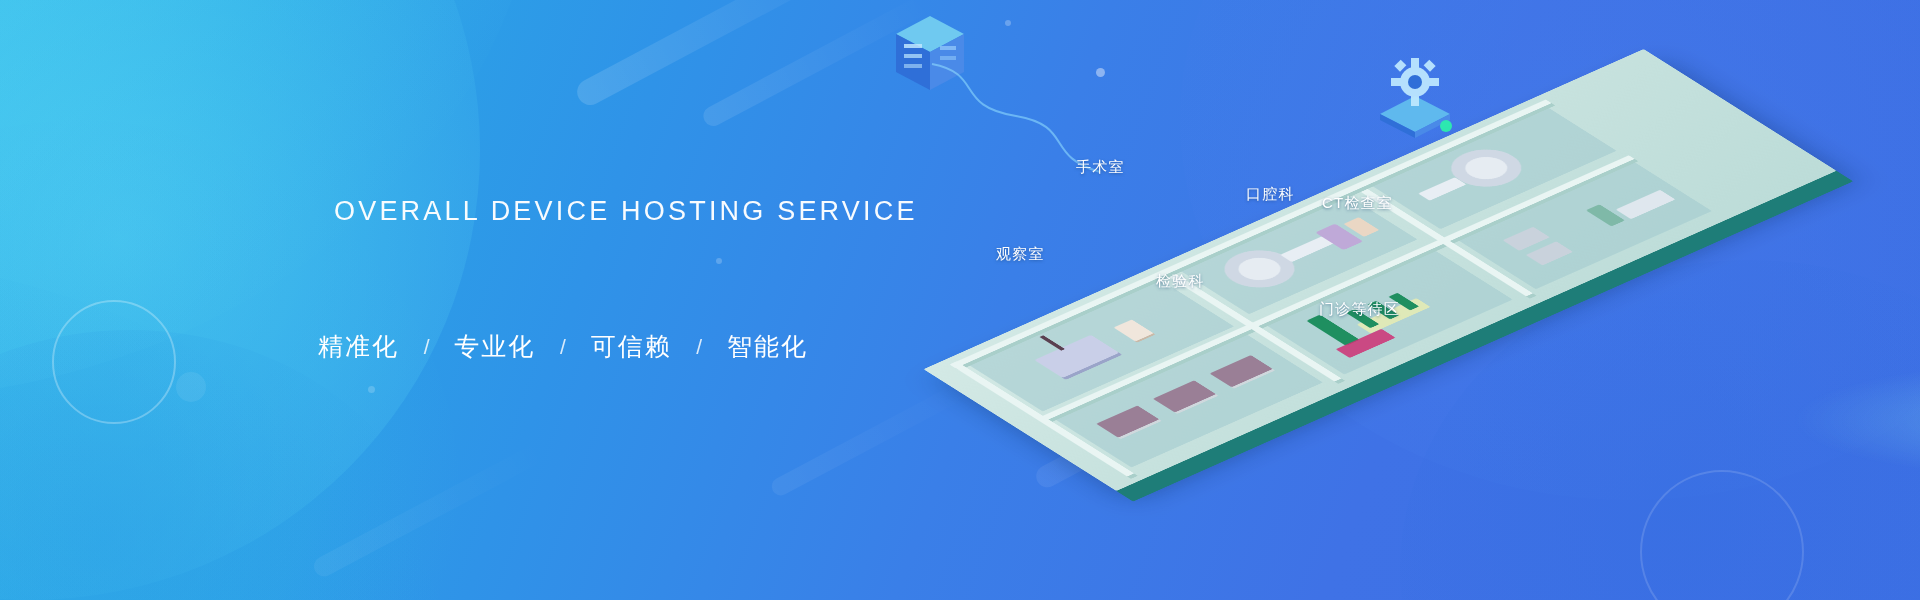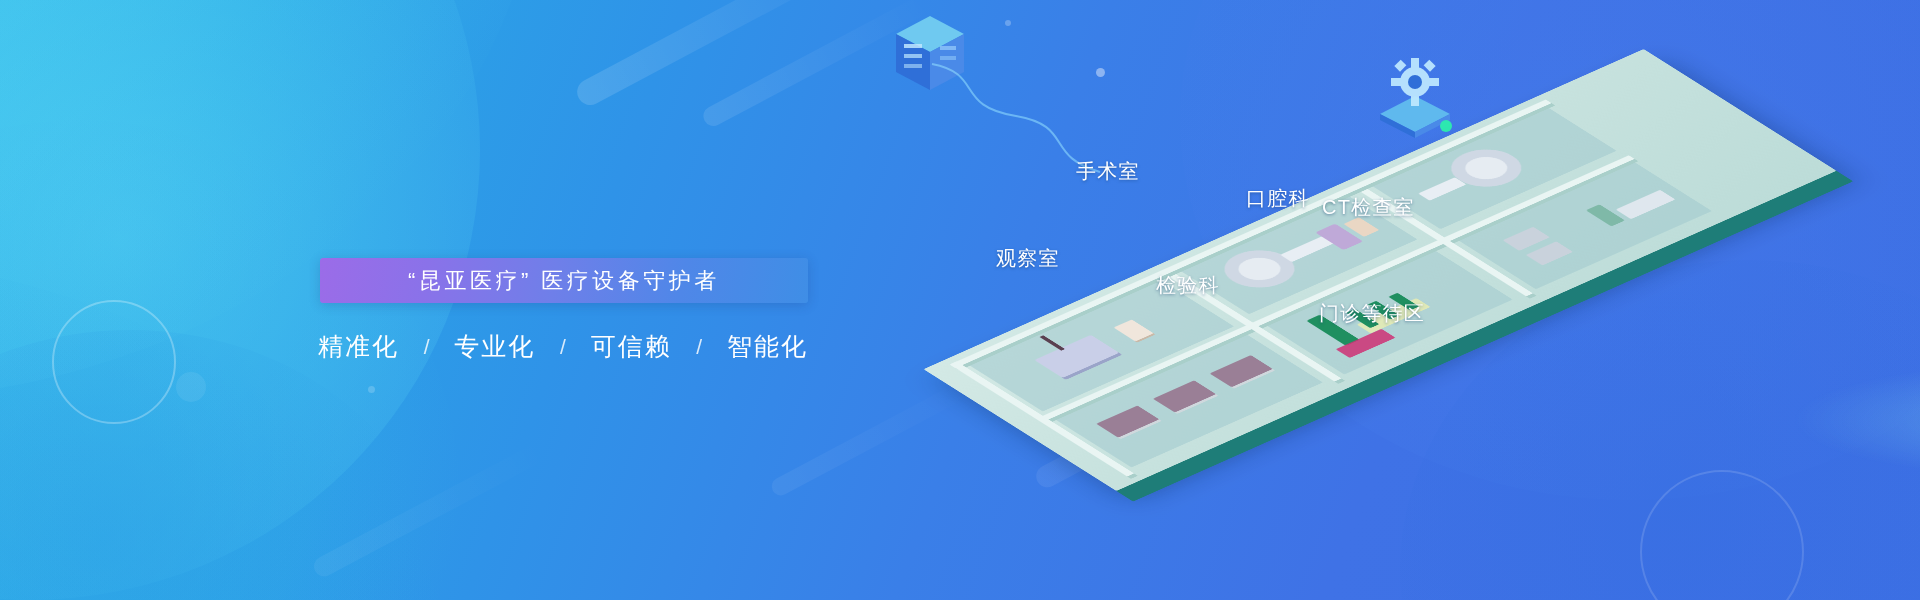--- a/index.html
+++ b/index.html
@@ -76,21 +76,21 @@
     position:absolute;left:0;top:0;width:940px;height:300px;
     background:linear-gradient(160deg,#d3e9e5 0%,#c7e2de 45%,#bcdcd8 100%);
     box-shadow:0 26px 0 #1e7d78, 0 26px 36px rgba(8,40,90,.38);
     border-radius:2px;
   }
   .room{position:absolute;background:rgba(160,200,205,.55);border-radius:2px;}
   .wall{position:absolute;background:#e9f5f3;box-shadow:0 6px 0 #a9cfca;border-radius:1px;}
   .bed{position:absolute;background:#9a7f96;box-shadow:0 4px 0 #cfd8dd;border-radius:2px;}
   .lab-tube{position:absolute;background:#1f8f60;border-radius:2px;}
   .label{
-    position:absolute;color:#ffffff;font-size:20px;letter-spacing:1.2px;
+    position:absolute;color:#ffffff;font-size:15px;letter-spacing:1.2px;
     white-space:nowrap;text-shadow:0 1px 3px rgba(20,60,110,.55);font-weight:400;
   }
   .glow{
     position:absolute;left:910px;top:360px;width:560px;height:120px;
     background:radial-gradient(ellipse at center,rgba(160,255,245,.30),rgba(160,255,245,0) 70%);
     pointer-events:none;
   }
 </style>
 </head>
 <body>
@@ -115,24 +115,22 @@
   <div class="dot" style="left:1005px;top:20px;width:6px;height:6px;opacity:.6"></div>
   <div class="dot" style="left:716px;top:258px;width:6px;height:6px;opacity:.5"></div>
   <div class="dot" style="left:368px;top:386px;width:7px;height:7px;opacity:.45"></div>
   <div class="dot" style="left:176px;top:372px;width:30px;height:30px;opacity:.18"></div>
   <div class="ring" style="left:52px;top:300px;width:120px;height:120px;"></div>
   <div class="ring" style="left:1640px;top:470px;width:160px;height:160px;opacity:.5"></div>
 
   <div class="copy">
 
 
-
-    <div class="pill">
-      <span class="pill-text">“昆亚医疗” 医疗设备守护者</span>
-    </div>
+    <div class="subtitle">OVERALL DEVICE HOSTING SERVICE</div>
+
 
     <div class="tagline">
       <span class="tag-item">精准化</span>
       <span class="tag-sep">/</span>
       <span class="tag-item">专业化</span>
       <span class="tag-sep">/</span>
       <span class="tag-item">可信赖</span>
       <span class="tag-sep">/</span>
       <span class="tag-item">智能化</span>
     </div>

